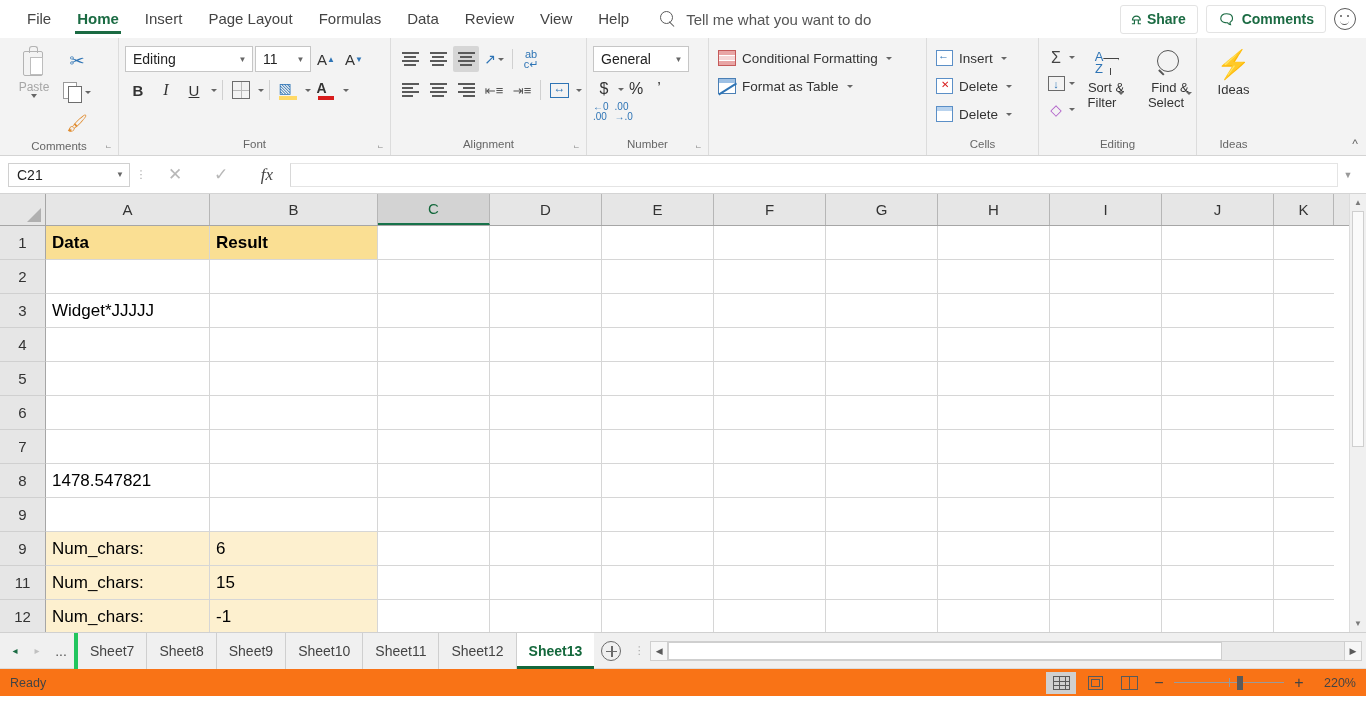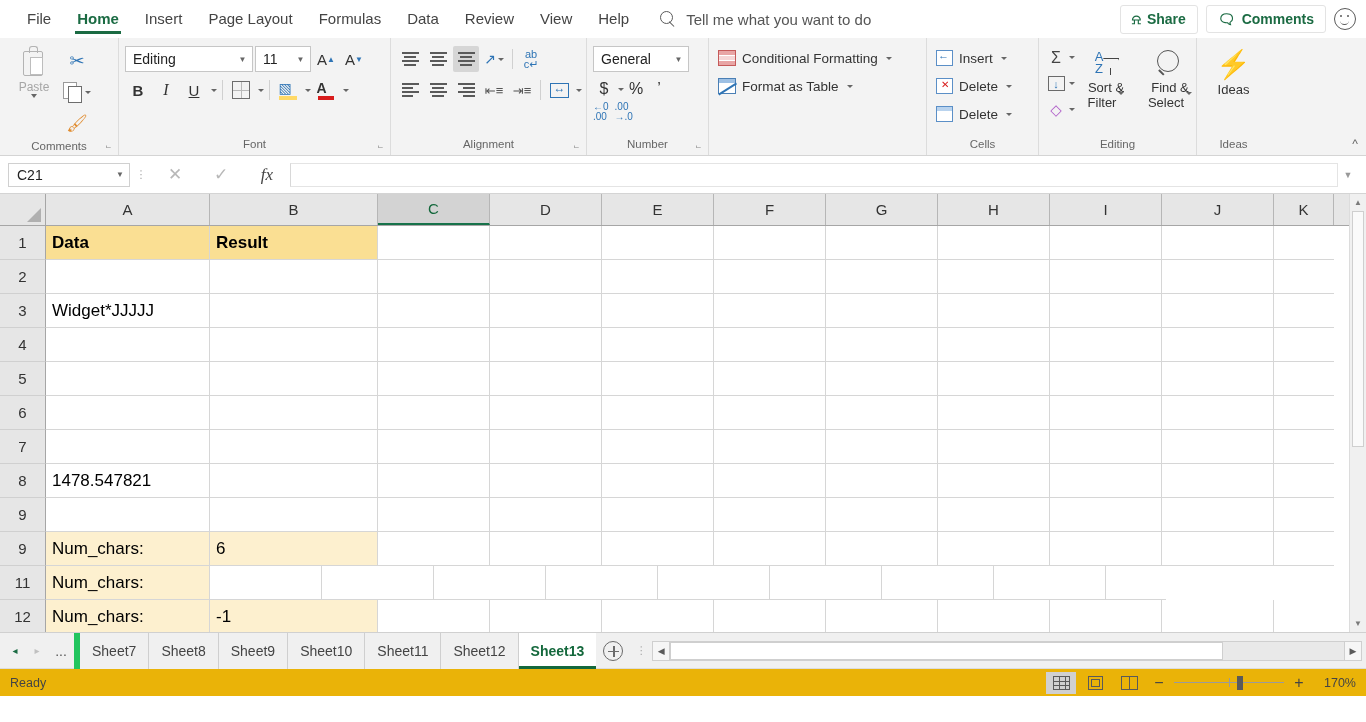--- a/index.html
+++ b/index.html
@@ -250,41 +250,41 @@
   
   .sheetbar { height:36px; background:#f0f0f0; display:flex; align-items:center;
               border-top:1px solid #d0d0d0; padding-left:4px; }
   .navarr{width:22px;height:26px;display:flex;align-items:center;justify-content:center;
           font-size:10px;color:#1b6b43;}
   .navarr.dim{color:#c0c0c0;}
   .dots{width:26px;text-align:center;color:#555;font-size:14px;}
   .stabs{display:flex;align-items:stretch;height:36px;}
   .stab{display:flex;align-items:center;padding:0 12px;font-size:14px;color:#444;
         background:#f0f0f0;border-right:1px solid #cfcfcf;position:relative;}
-  .stab:first-child{border-left:6px solid #22c55e;}
+  .stab:first-child{border-left:4px solid #22c55e;}
   .stab.active{background:#fff;color:#14683c;font-weight:bold;border-right:none;
         border-left:none;}
   .stab.active::after{content:"";position:absolute;left:0;right:0;bottom:0;height:3px;
         background:#14683c;}
   .addsheet{width:34px;height:36px;display:flex;align-items:center;justify-content:center;}
   .plus-circ{width:20px;height:20px;border:1.4px solid #6a6a6a;border-radius:50%;
      position:relative;}
   .plus-circ::before{content:"";position:absolute;left:4px;top:9px;width:11px;height:1.4px;background:#6a6a6a;}
   .plus-circ::after{content:"";position:absolute;left:9px;top:4px;width:1.4px;height:11px;background:#6a6a6a;}
   .vgrip{width:22px;text-align:center;color:#aaa;font-size:11px;}
   .hscroll{flex:1;display:flex;align-items:center;height:22px;margin-right:4px;}
   .hs-arr{width:18px;height:20px;border:1px solid #cfcfcf;background:#f6f6f6;
      display:flex;align-items:center;justify-content:center;font-size:9px;color:#5a5a5a;}
   .hs-track{flex:1;height:20px;background:#e9e9e9;border-top:1px solid #cfcfcf;
      border-bottom:1px solid #cfcfcf;position:relative;}
   .hs-thumb{position:absolute;left:0;top:0;bottom:0;width:82%;background:#fff;
      border:1px solid #cfcfcf;}
 
   
-  .statusbar { height:28px; background:#eab308; border-top:1px solid #dcdcdc;
+  .statusbar { height:28px; background:#f97316; border-top:1px solid #dcdcdc;
                display:flex; align-items:center; padding:0 10px; font-size:12.5px; color:#444; }
   .sb-right{margin-left:auto;display:flex;align-items:center;gap:4px;}
   .viewbtn{width:30px;height:22px;display:flex;align-items:center;justify-content:center;}
   .viewbtn.on{background:#d0d0d0;}
   .vb-normal{width:17px;height:14px;border:1.3px solid #5a5a5a;background:
      linear-gradient(#5a5a5a 0 0) no-repeat 0 4px/100% 1px,
      linear-gradient(#5a5a5a 0 0) no-repeat 0 8px/100% 1px,
      linear-gradient(#5a5a5a 0 0) no-repeat 5px 0/1px 100%,
      linear-gradient(#5a5a5a 0 0) no-repeat 11px 0/1px 100%;}
   .vb-layout{width:15px;height:14px;border:1.3px solid #5a5a5a;position:relative;}
@@ -768,20 +768,21 @@
       <div class="cell" style="width:112px"></div>
       <div class="cell" style="width:112px"></div>
       <div class="cell" style="width:112px"></div>
       <div class="cell" style="width:112px"></div>
       <div class="cell noright" style="width:60px"></div>
     </div>
 
     <div class="r">
       <div class="rh">11</div>
       <div class="cell soft-yellow" style="width:164px">Num_chars:</div>
+      <div class="cell soft-yellow" style="width:168px">15</div>
       <div class="cell" style="width:112px"></div>
       <div class="cell" style="width:112px"></div>
       <div class="cell" style="width:112px"></div>
       <div class="cell" style="width:112px"></div>
       <div class="cell" style="width:112px"></div>
       <div class="cell" style="width:112px"></div>
       <div class="cell" style="width:112px"></div>
       <div class="cell" style="width:112px"></div>
       <div class="cell noright" style="width:60px"></div>
     </div>
@@ -849,15 +850,15 @@
     <div class="viewbtn">
         <span class="vb-break"></span>
       </div>
     <div class="zm-minus">−</div>
     <div class="zm-track">
       <span class="zm-line"></span>
       <span class="zm-mid"></span>
       <span class="zm-thumb"></span>
     </div>
     <div class="zm-plus">+</div>
-    <div class="zm-val">170%</div>
+    <div class="zm-val">220%</div>
   </div>
 </div>
 
 </body></html>

